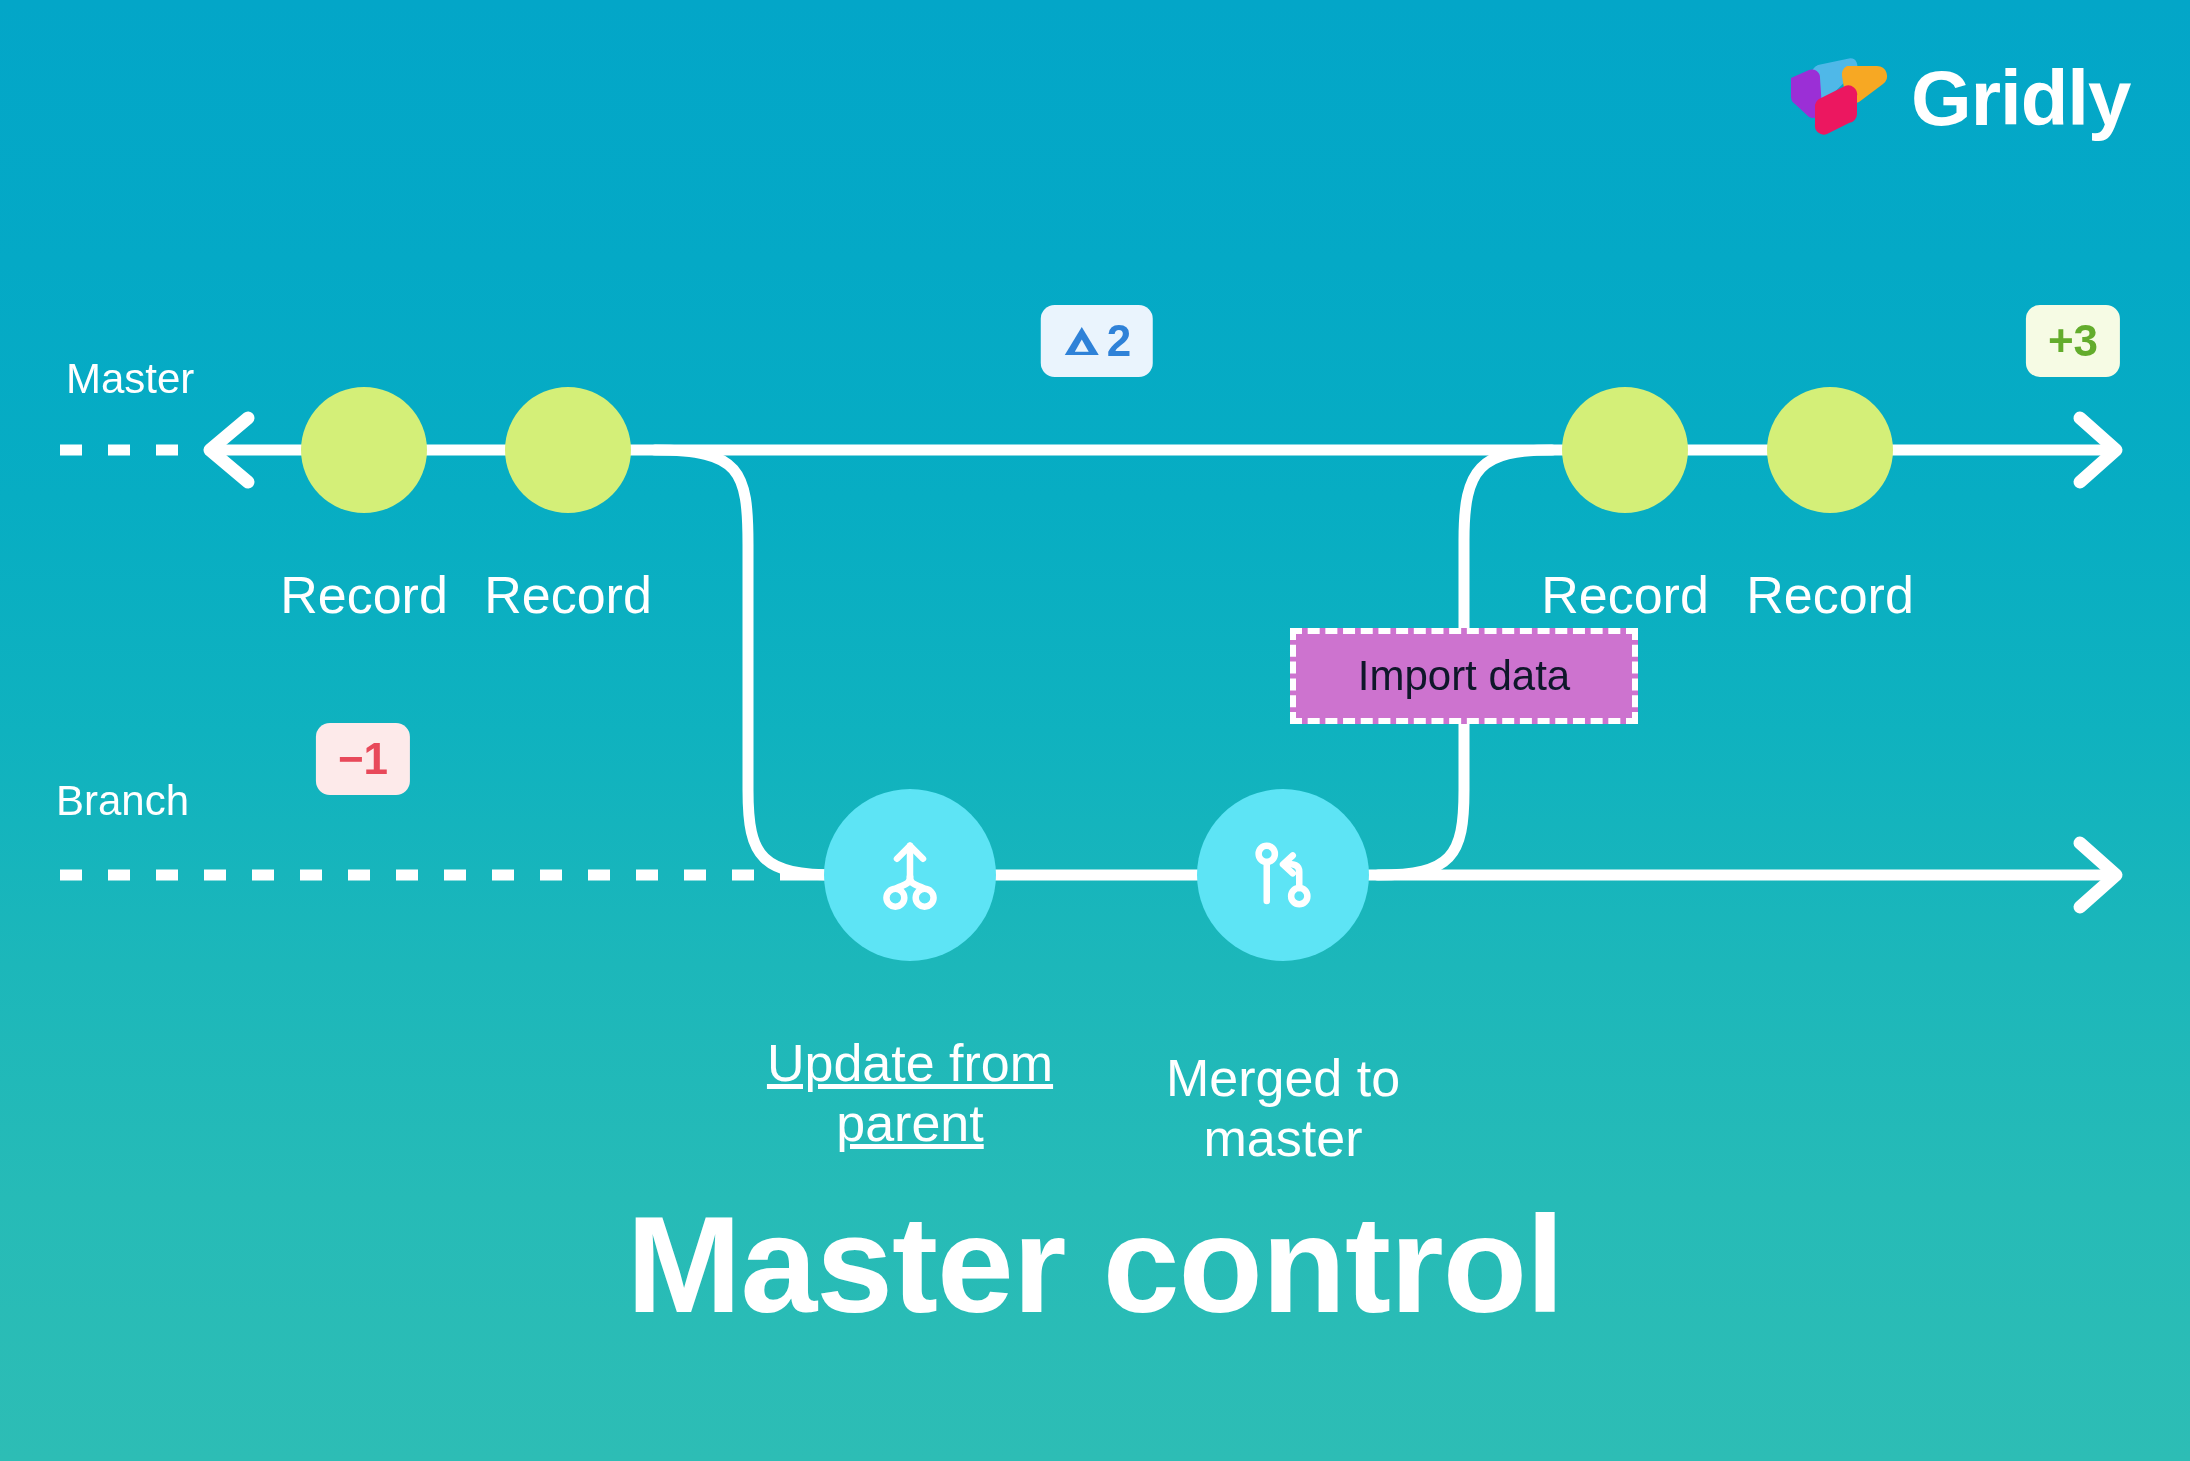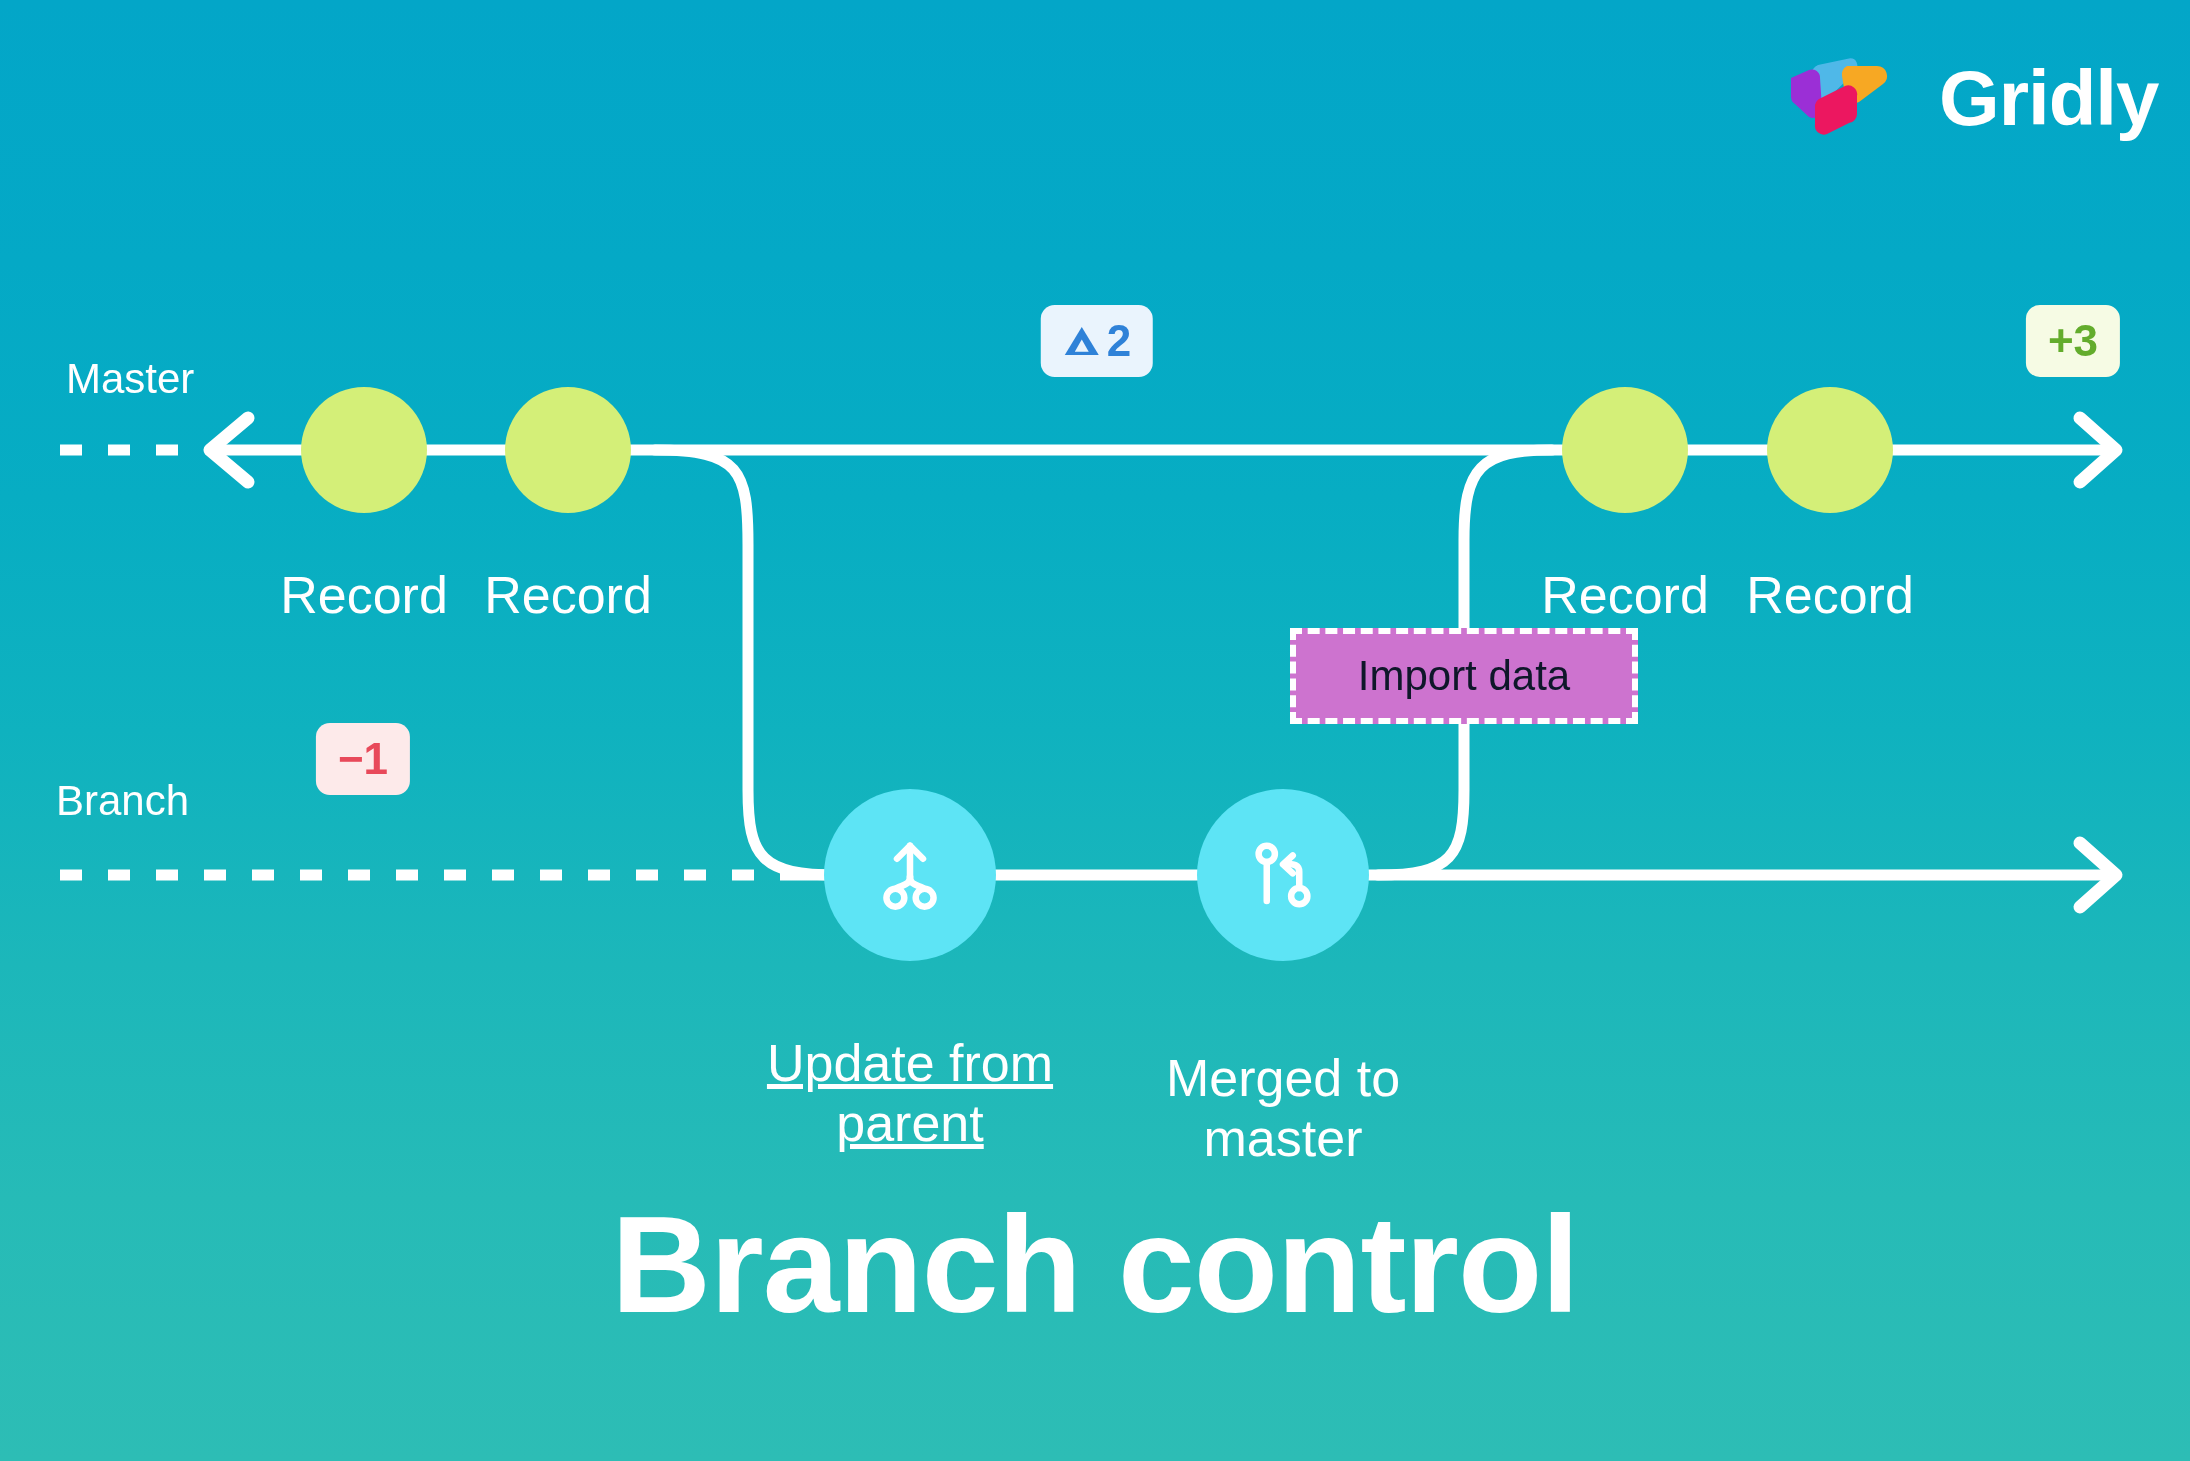--- a/index.html
+++ b/index.html
@@ -23,21 +23,21 @@
         #2dbdb5 100%);
   }
 
   
   #logo {
     position: absolute;
     top: 52px;
     left: 1785px;
     display: flex;
     align-items: center;
-    gap: 44px;
+    gap: 16px;
   }
   #logo-mark { width: 110px; height: 92px; display: block; }
   #logo-text {
     color: #ffffff;
     font-size: 78px;
     font-weight: bold;
     letter-spacing: -1px;
     line-height: 1;
     white-space: nowrap;
   }
@@ -243,15 +243,15 @@
   </div>
 
   <div class="badge" id="badge-minus" style="left:363px; top:723px;">
     <span>−1</span>
   </div>
 
   <div id="import-box">
     <span id="import-box-label">Import data</span>
   </div>
 
-  <div id="title">Branch control</div>
+  <div id="title">Master control</div>
 
 </div>
 
 </body></html>

